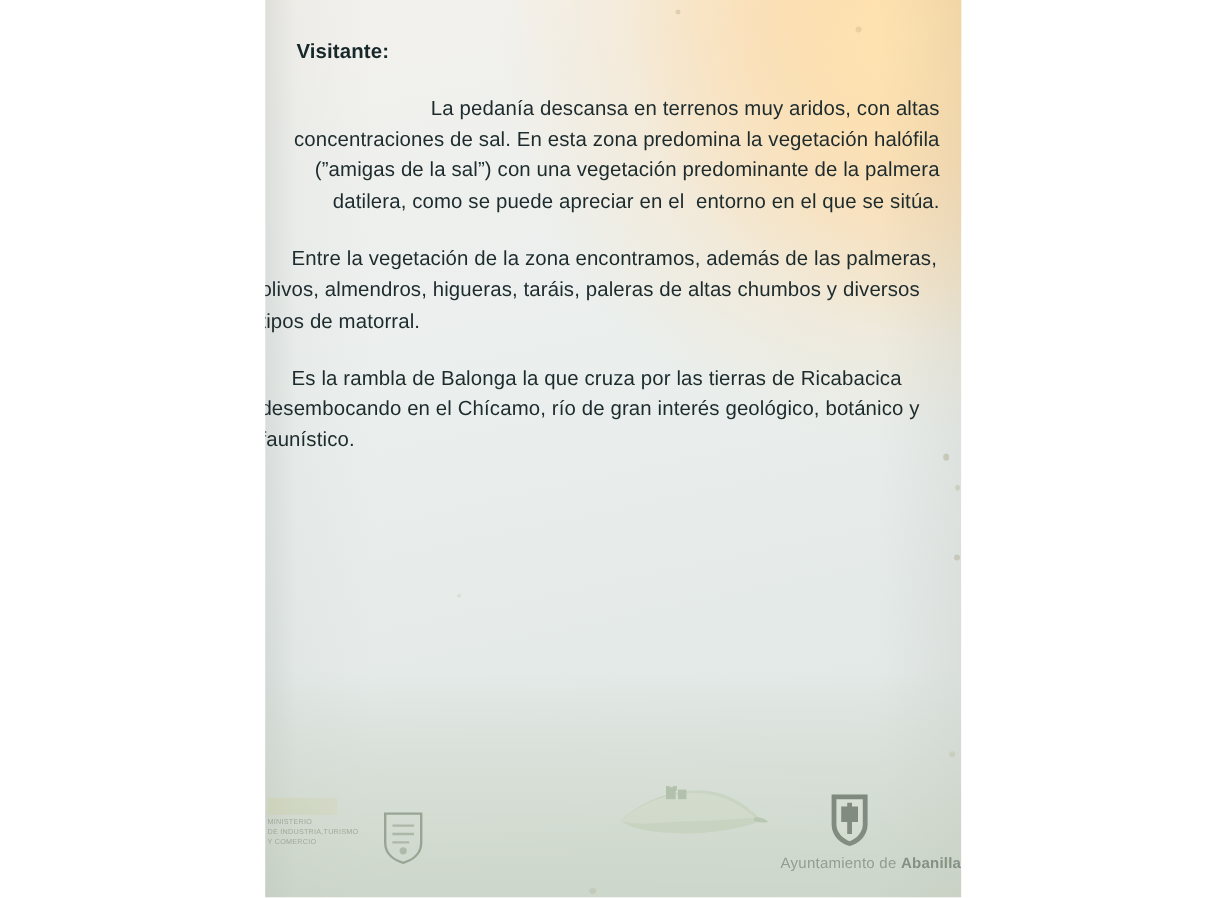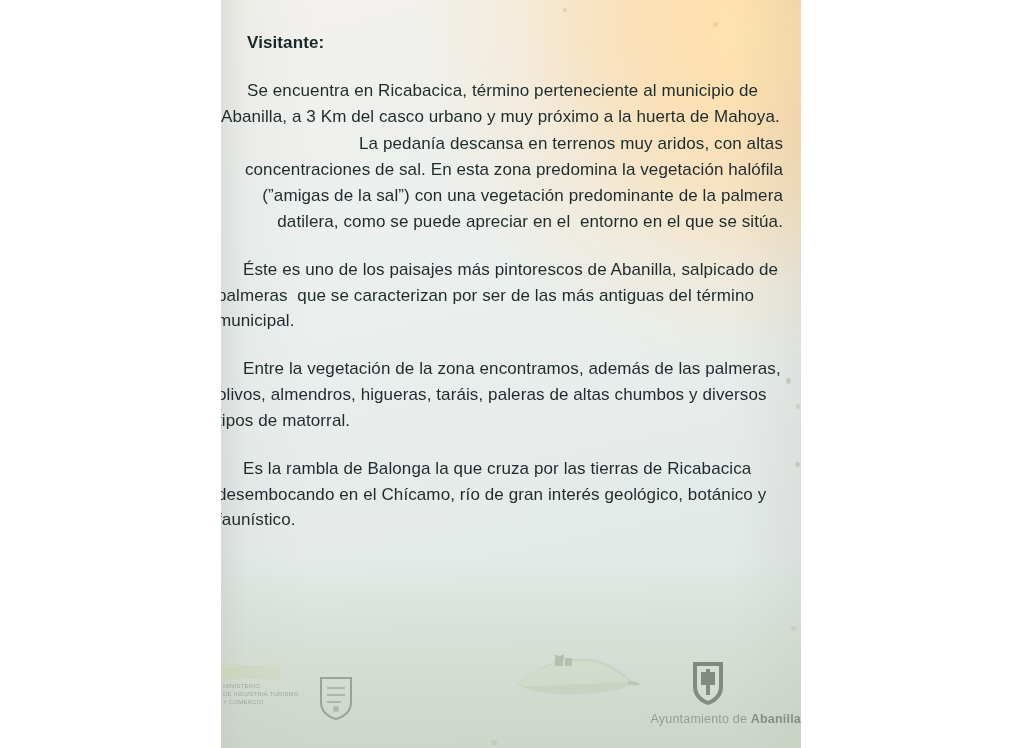--- a/index.html
+++ b/index.html
@@ -181,25 +181,23 @@
 <body>
 
 <div id="scene">
 
   <div id="panel">
 
     <div class="text-block">
 
       <p class="para heading">Visitante:</p>
 
-      <p class="para">Se encuentra en Ricabacica, término perteneciente al municipio de  Abanilla, a 3 Km del casco urbano y muy próximo a la huerta de Mahoya.</p>
 
       <p class="para gap-sm bleed">La pedanía descansa en terrenos muy aridos, con altas concentraciones de sal. En esta zona predomina la vegetación halófila (”amigas de la sal”) con una vegetación predominante de la palmera  datilera, como se puede apreciar en el  entorno en el que se sitúa.</p>
 
-      <p class="para gap-lg bleed">Éste es uno de los paisajes más pintorescos de Abanilla, salpicado de palmeras  que se caracterizan por ser de las más antiguas del término municipal.</p>
 
       <p class="para gap-lg bleed">Entre la vegetación de la zona encontramos, además de las palmeras, olivos, almendros, higueras, taráis, paleras de altas chumbos y diversos tipos de matorral.</p>
 
       <p class="para gap-lg bleed">Es la rambla de Balonga la que cruza por las tierras de Ricabacica desembocando en el Chícamo, río de gran interés geológico, botánico y faunístico.</p>
 
     </div>
 
     <div id="footer">
 
       <div class="logo" id="logo-ministerio">

